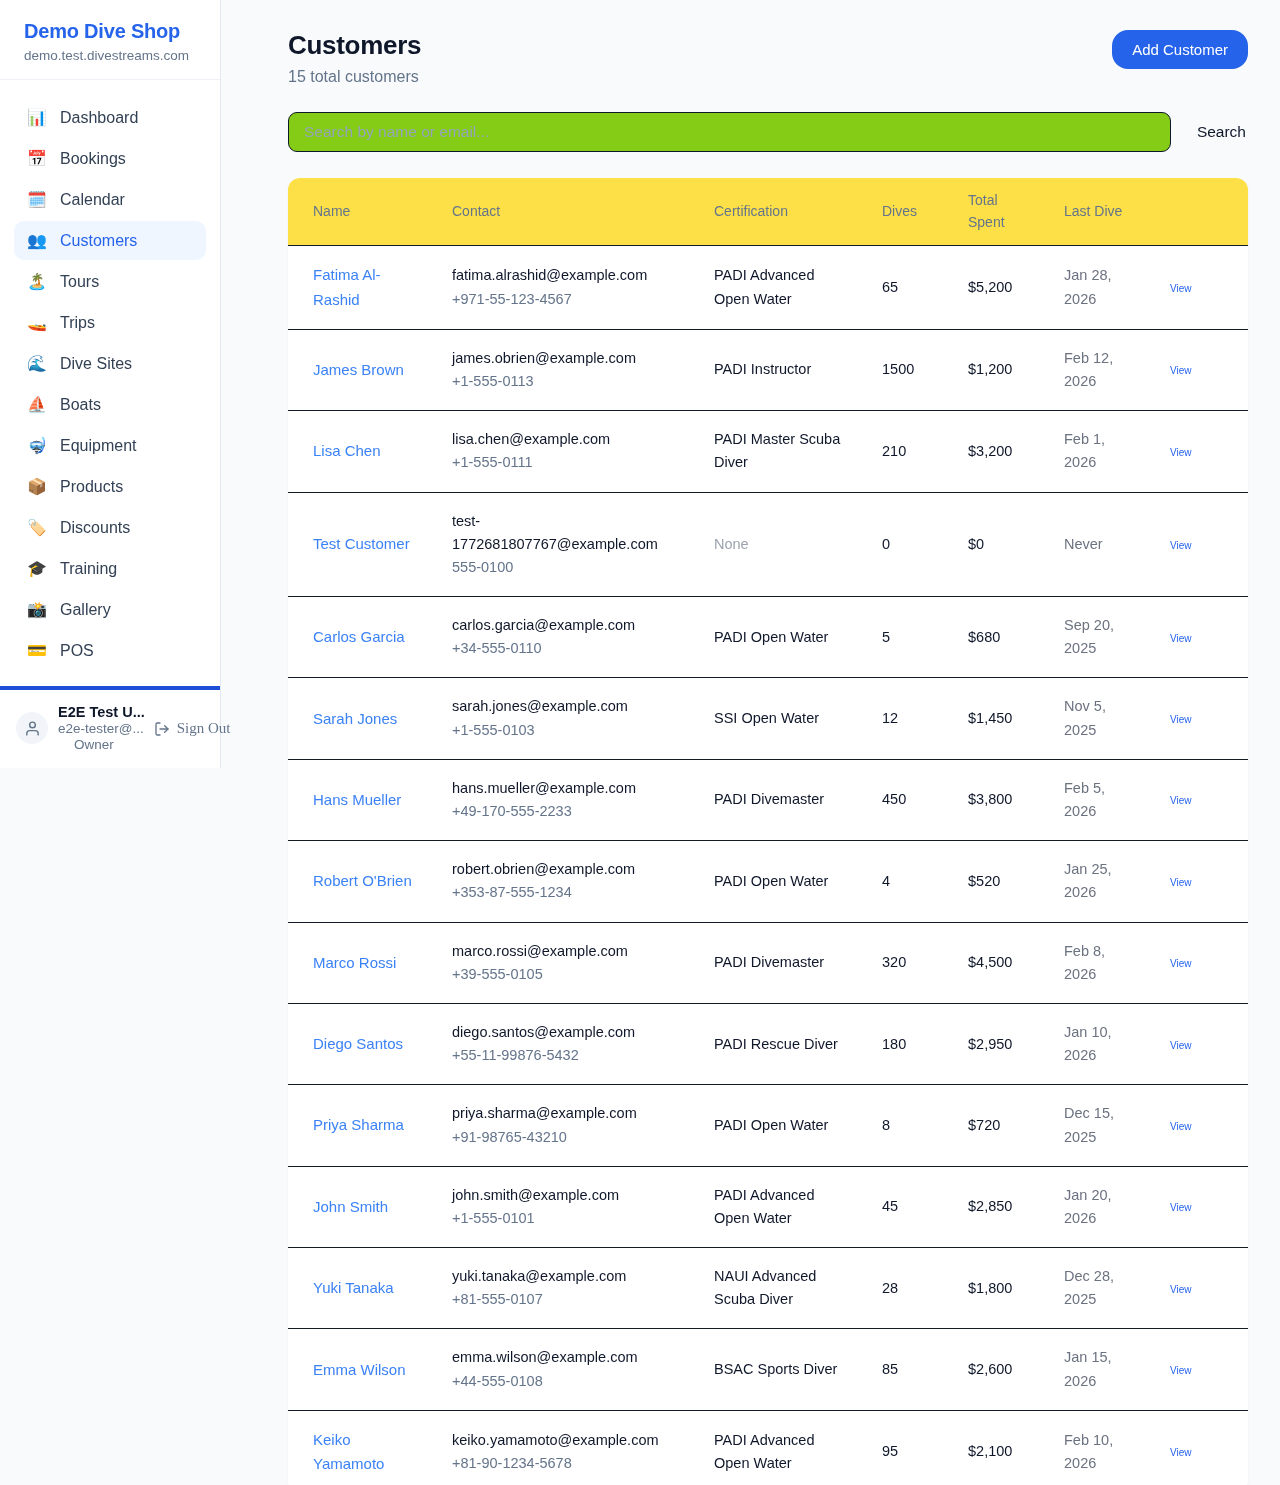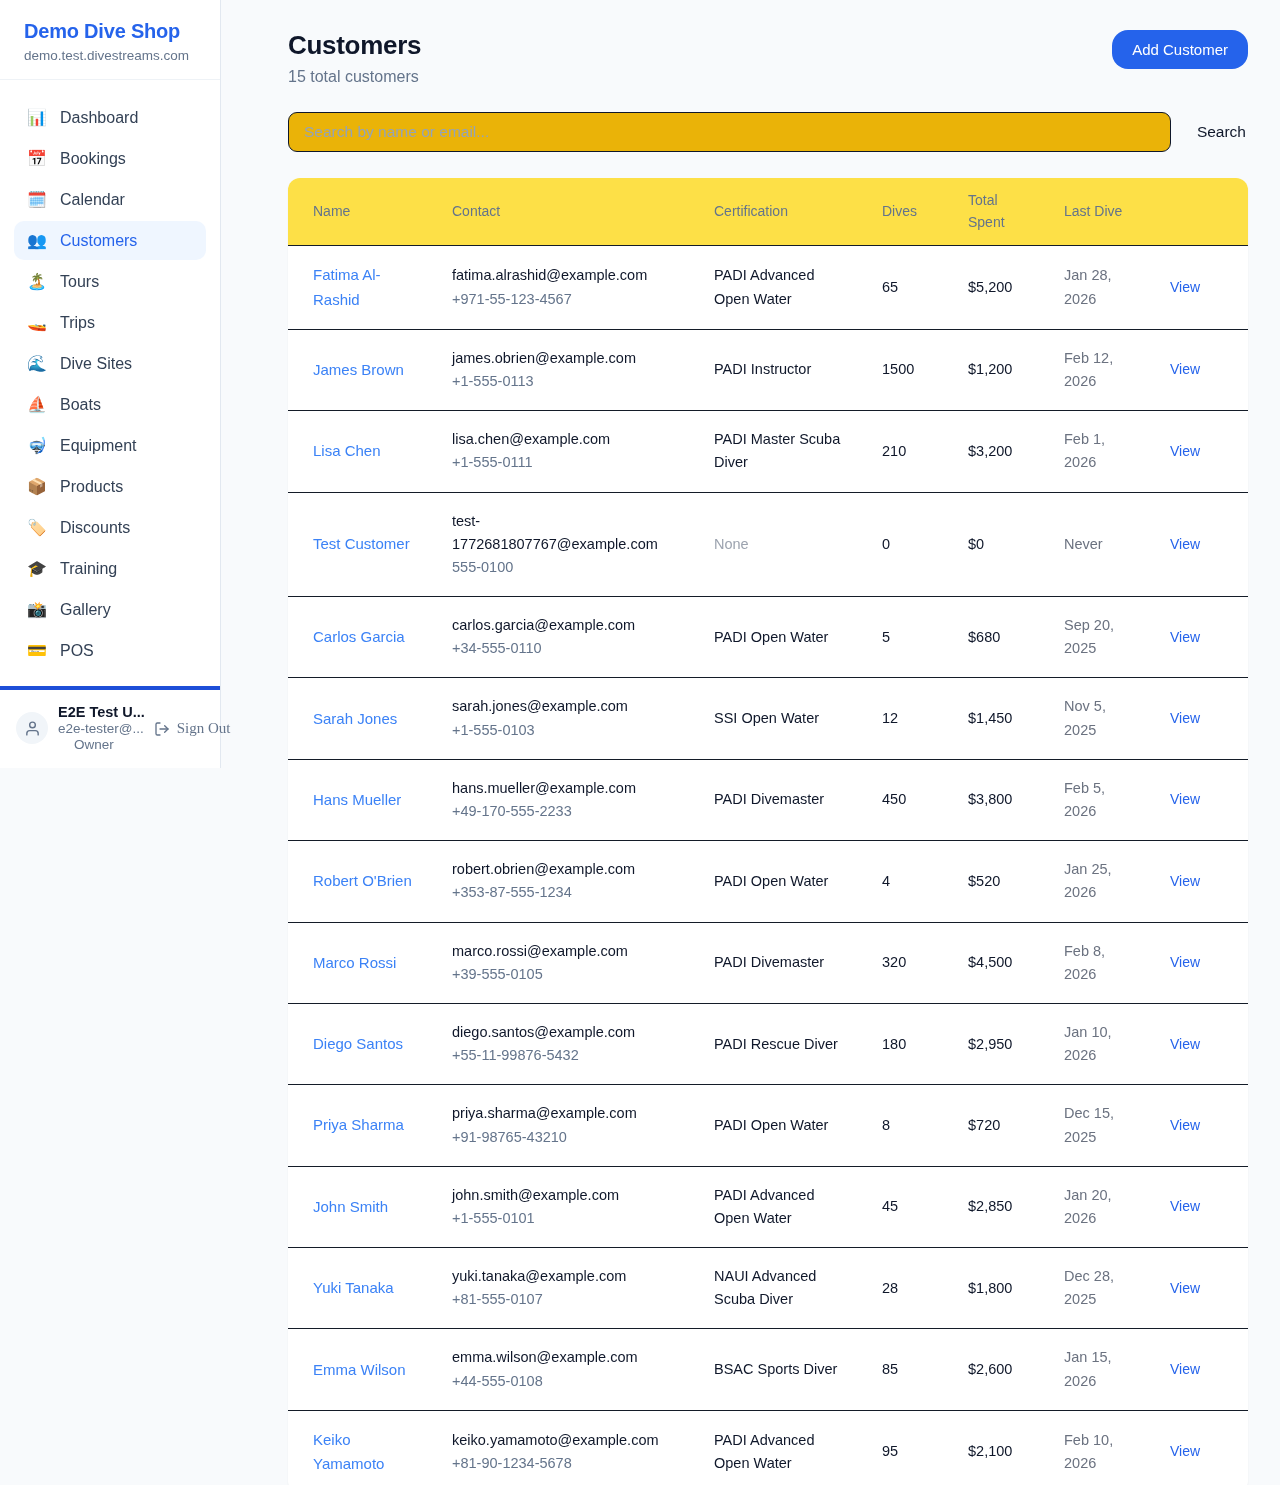--- a/index.html
+++ b/index.html
@@ -55,21 +55,21 @@
   .page-title { font-size: 26px; font-weight: 700; color: #0f172a; letter-spacing: -0.3px; }
   .page-subtitle { font-size: 16px; color: #64748b; margin-top: 7px; }
   .btn-primary {
     background: #2563eb; color: #ffffff; border: none; border-radius: 16px;
     padding: 11px 20px; font-size: 15px; font-weight: 500;
     font-family: inherit; cursor: pointer;
   }
 
   .search-row { display: flex; align-items: center; gap: 24px; margin-top: 26px; }
   .search-input {
-    flex: 1; height: 40px; background: #eab308;
+    flex: 1; height: 40px; background: #84cc16;
     border: 1px solid #0f172a; border-radius: 9px;
     padding: 0 15px; font-size: 15.5px; font-family: inherit; color: #0f172a;
   }
   .search-input::placeholder { color: #94a3b8; }
   .search-btn {
     background: none; border: none; font-family: inherit;
     font-size: 15.5px; color: #0f172a; cursor: pointer; padding: 6px 2px;
   }
 
   .card {
@@ -88,21 +88,21 @@
   .cell-name a, .name-link {
     color: #3b82f6; text-decoration: none; font-size: 15px; line-height: 1.55; cursor: pointer;
     overflow-wrap: break-word;
   }
   .cell-email { color: #0f172a; overflow-wrap: break-word; }
   .cell-phone { color: #64748b; }
   .cell-cert { color: #0f172a; }
   .cell-cert.muted { color: #9ca3af; }
   .cell-dives, .cell-spent { color: #0f172a; }
   .cell-last { color: #6b7280; }
-  .view-link { color: #2563eb; text-decoration: none; font-size: 14px; cursor: pointer; }
+  .view-link { color: #2563eb; text-decoration: none; font-size: 10px; cursor: pointer; }
 
   th:first-child, td:first-child { padding-left: 25px; }
 </style>
 </head>
 <body>
 
 <aside class="sidebar">
   <div class="sidebar-header">
     <div class="shop-title">Demo Dive Shop</div>
     <div class="shop-domain">demo.test.divestreams.com</div>

